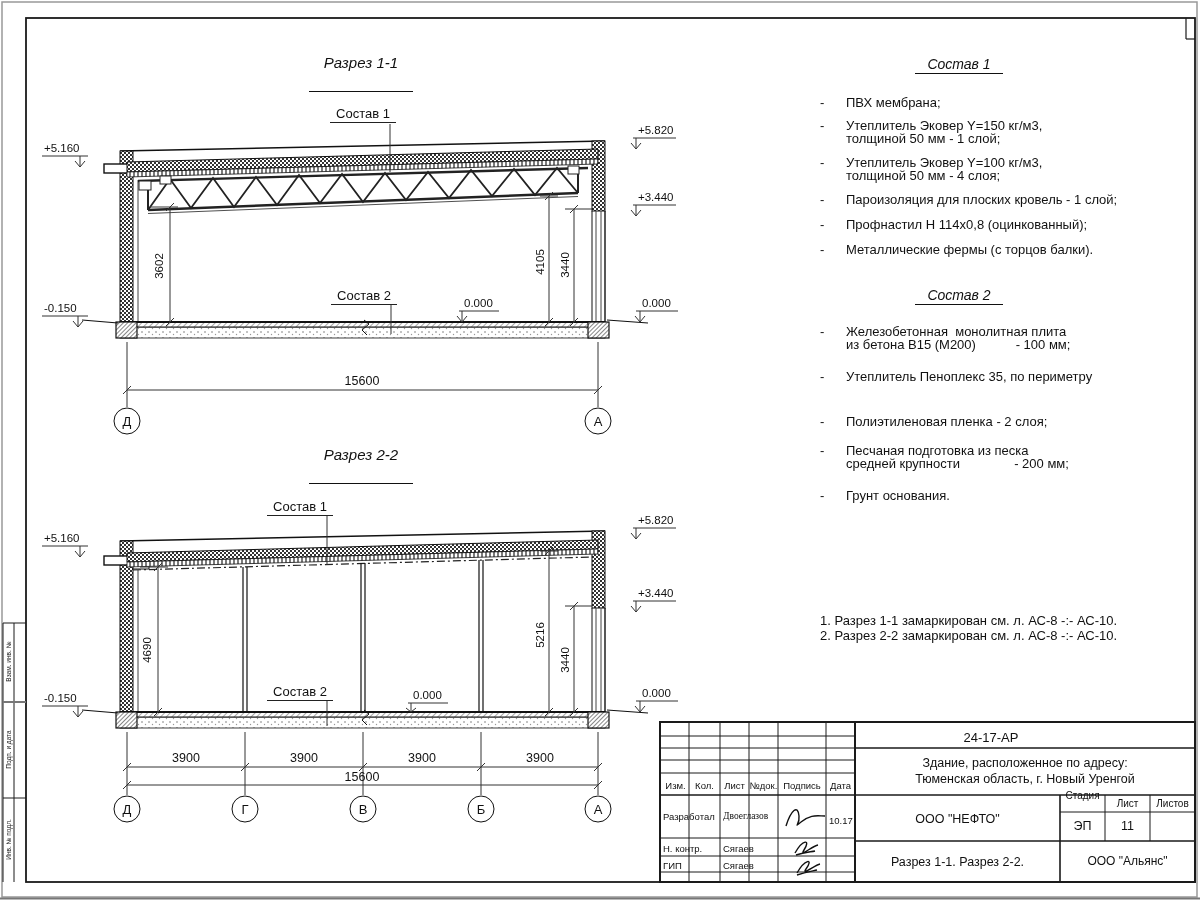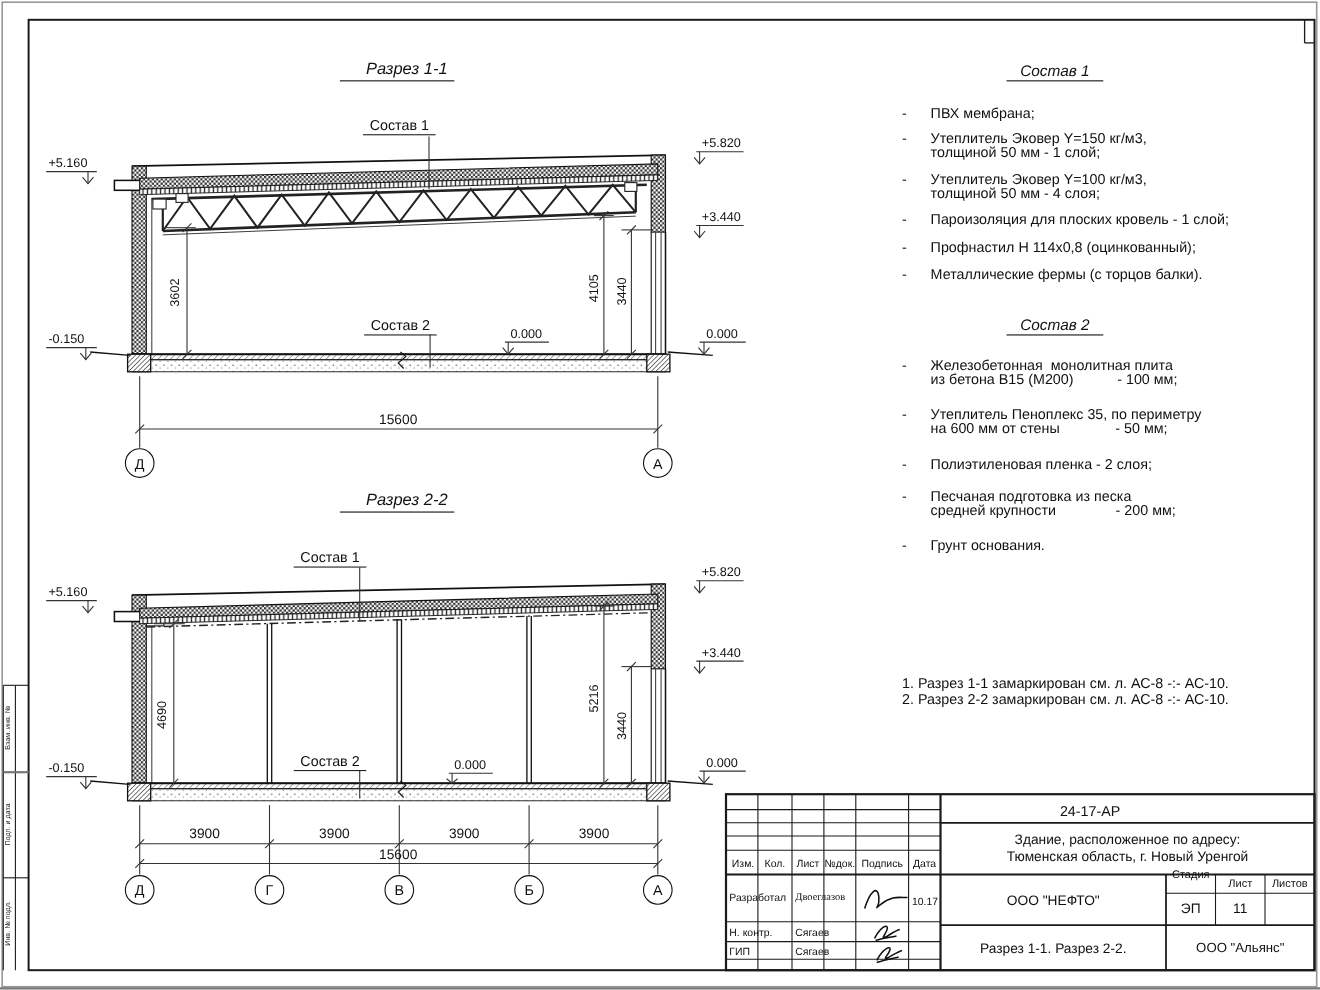--- a/index.html
+++ b/index.html
@@ -1,21 +1,21 @@
 <!DOCTYPE html>
 <html><head>
 <meta charset="utf-8">
 <style>
   html,body{margin:0;padding:0;background:#e8e8e8;}
   #sheet{position:relative;width:1200px;height:900px;background:#ffffff;overflow:hidden;
          font-family:"Liberation Sans",sans-serif;color:#111;}
   .abs{position:absolute;}
   svg{position:absolute;left:0;top:0;}
-  .sec-title{font-size:15px;font-style:italic;text-align:right;
-             border-bottom:1.4px solid #111;padding:0 6px 2px;}
+  .sec-title{font-size:15px;font-style:italic;text-align:center;
+             border-bottom:1.4px solid #111;padding:0 6px 20px;}
   .lbl{font-size:13px;text-align:center;border-bottom:1.1px solid #222;padding:0 3px 1px;}
   .comp-head{font-size:14px;font-style:italic;text-align:center;
              border-bottom:1.2px solid #111;padding:0 5px 1px;}
   .li{font-size:13px;line-height:13px;width:372px;}
   .li .dash{position:absolute;left:0;top:0;}
   .li .txt{display:block;margin-left:26px;white-space:pre;}
   .note{font-size:13px;white-space:pre;}
   .tbc{text-align:center;}
   .tb9{font-size:9.5px;} .tb10{font-size:10px;} .tb12{font-size:12px;}
   .tb125{font-size:12.5px;} .tb13{font-size:13px;}
@@ -371,21 +371,20 @@
 
 <div class="abs comp-head" style="left:915px;top:287px;width:78px;">Состав 2</div>
 <div class="abs li" style="left:820px;top:325px;">
       <span class="dash">-</span>
       <span class="txt">Железобетонная  монолитная плита</span>
       <span class="txt">из бетона В15 (М200)           - 100 мм;</span>
     </div>
 <div class="abs li" style="left:820px;top:370px;">
       <span class="dash">-</span>
       <span class="txt">Утеплитель Пеноплекс 35, по периметру</span>
-      <span class="txt">на 600 мм от стены              - 50 мм;</span>
     </div>
 <div class="abs li" style="left:820px;top:415px;">
       <span class="dash">-</span>
       <span class="txt">Полиэтиленовая пленка - 2 слоя;</span>
     </div>
 <div class="abs li" style="left:820px;top:444px;">
       <span class="dash">-</span>
       <span class="txt">Песчаная подготовка из песка</span>
       <span class="txt">средней крупности               - 200 мм;</span>
     </div>

